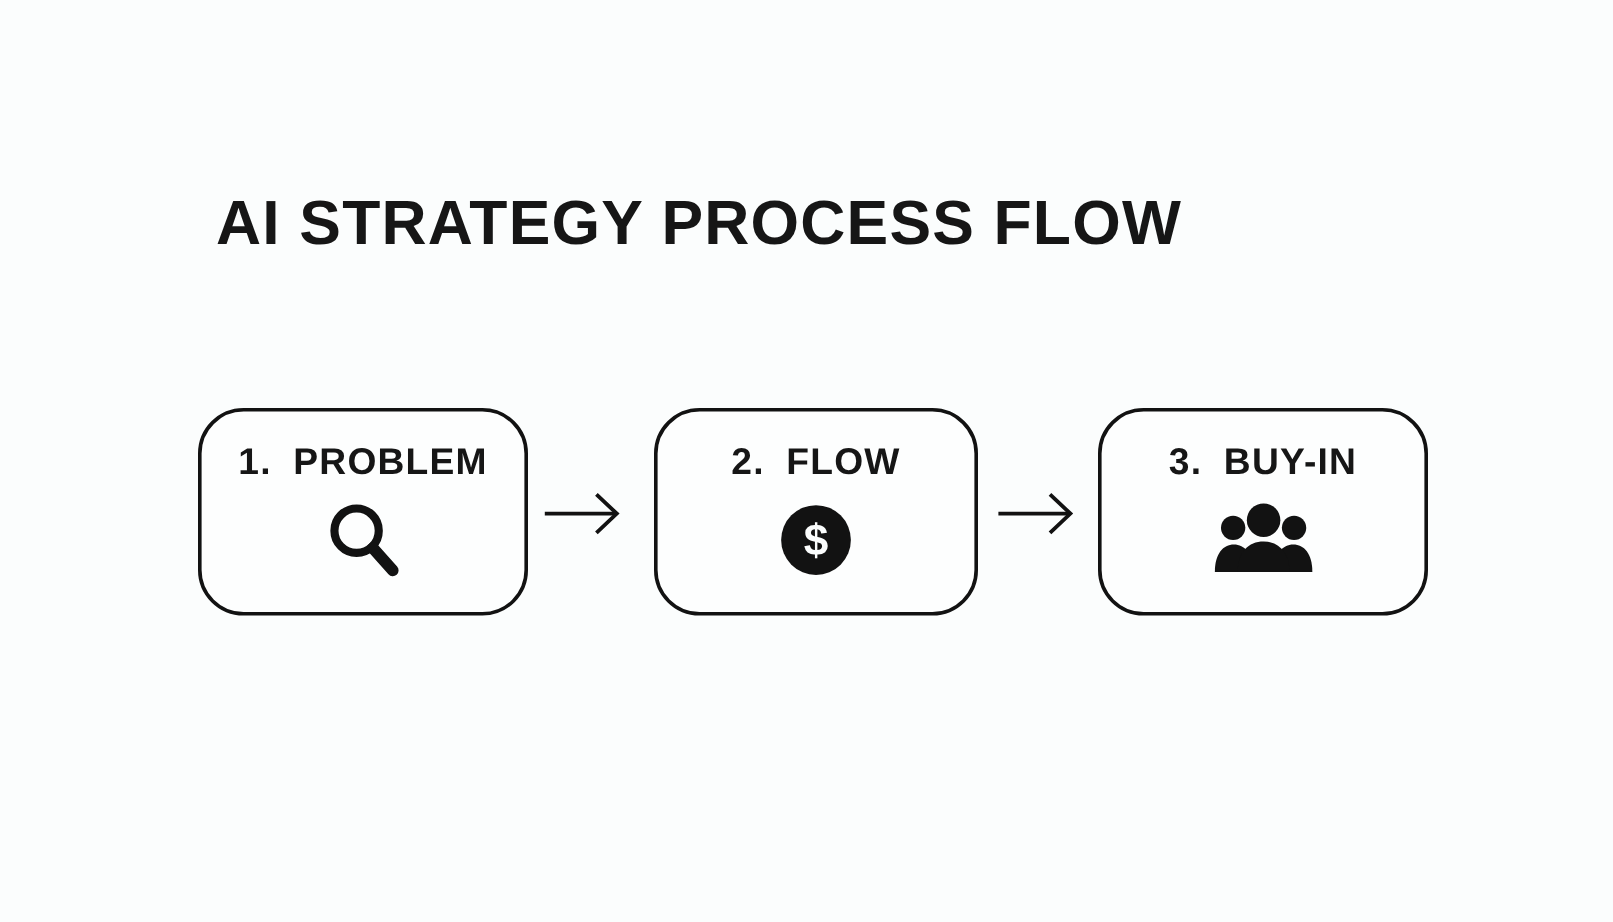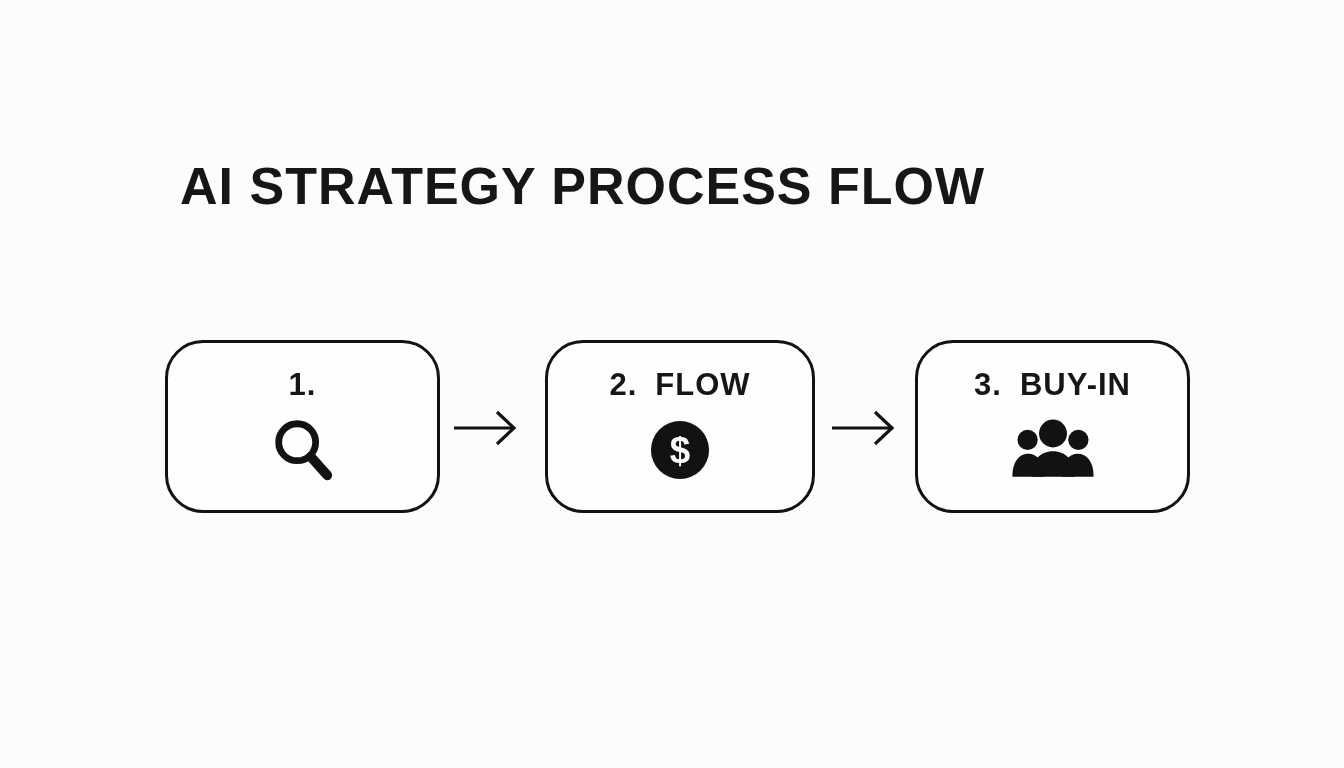--- a/index.html
+++ b/index.html
@@ -68,20 +68,21 @@
   .arrow--2 { left: 828px; }
 </style>
 </head>
 <body>
 
 <h1 class="title">AI STRATEGY PROCESS FLOW</h1>
 
 <div class="step step--1">
   <div class="step-header">
     <span>1.</span>
+    <span>PROBLEM</span>
   </div>
   <div class="icon-wrap">
     <svg width="70" height="70" viewBox="0 0 72 72" aria-hidden="true">
       <circle cx="30" cy="28" r="19" fill="none" stroke="#121212" stroke-width="7"></circle>
       <line x1="44" y1="43" x2="61" y2="62" stroke="#121212" stroke-width="10" stroke-linecap="round"></line>
     </svg>
   </div>
 </div>
 
 <svg class="arrow arrow--1" width="78" height="48" viewBox="0 0 78 48" aria-hidden="true">

